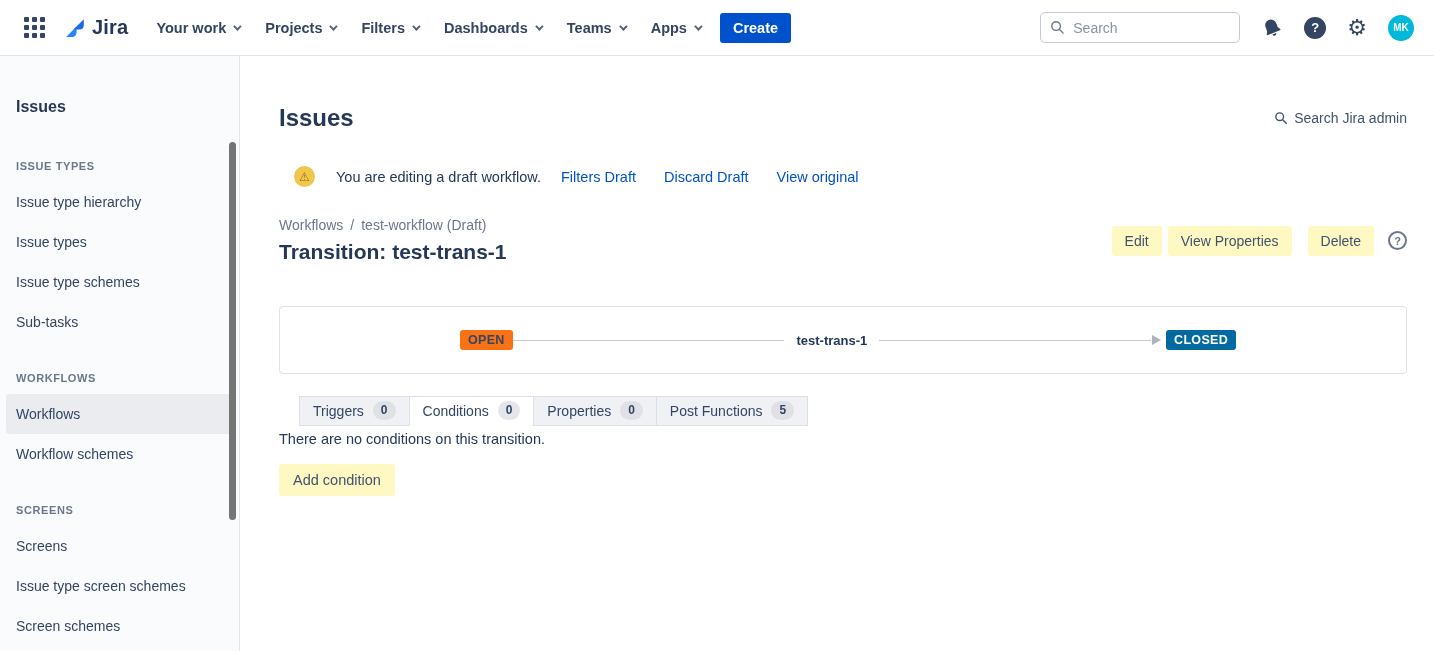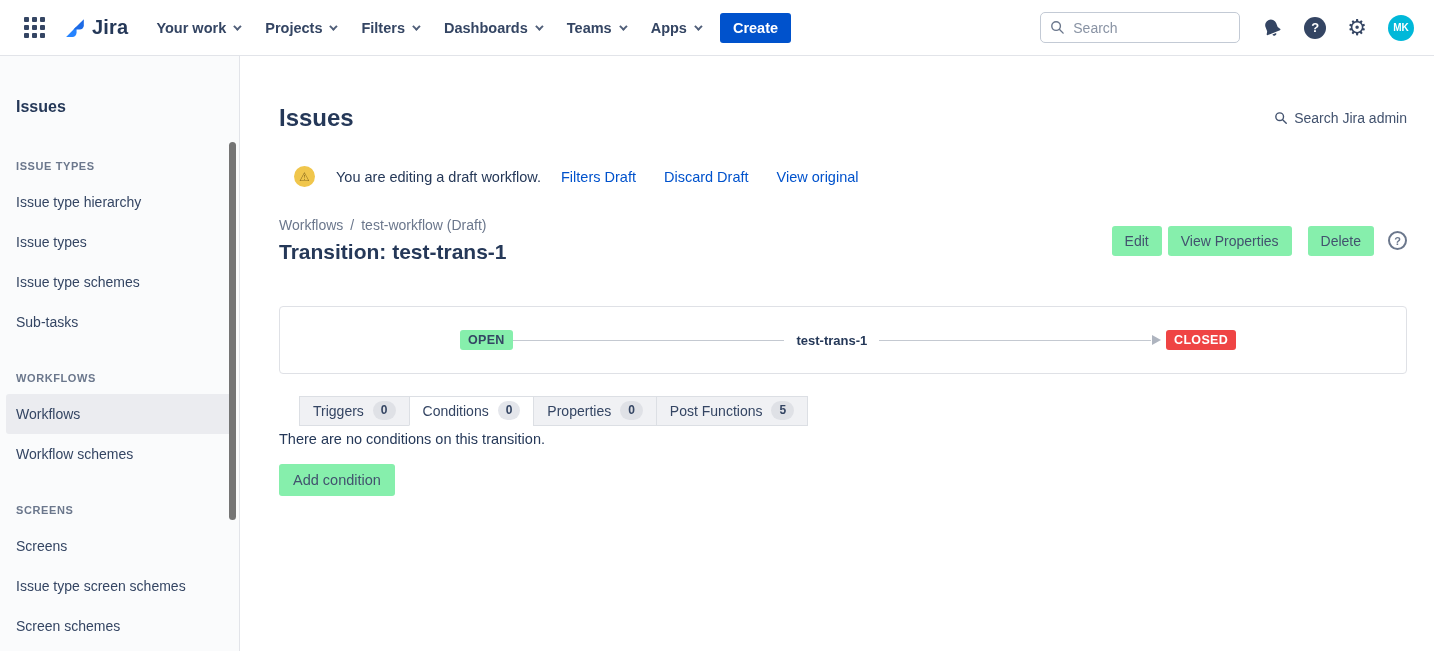--- a/index.html
+++ b/index.html
@@ -61,34 +61,34 @@
   .draft-msg{ font-size:14.5px; color:#253858; }
   .draft-links{ display:flex; gap:28px; margin-left:20px; }
   .draft-links a{ color:#0052CC; font-size:14.5px; text-decoration:none; cursor:pointer; }
 
   .head-row{ display:flex; justify-content:space-between; align-items:center; margin-top:30px; }
   .breadcrumb{ font-size:14px; color:#6B778C; }
   .breadcrumb span{ cursor:pointer; }
   .breadcrumb .sep{ margin:0 7px; cursor:default; }
   .h2{ font-size:21px; font-weight:bold; color:#253858; margin-top:7px; }
   .head-actions{ display:flex; align-items:center; }
-  .btn{ background:#86efac; border:none; border-radius:3px; color:#42526E; font-family:inherit;
+  .btn{ background:#fef9c3; border:none; border-radius:3px; color:#42526E; font-family:inherit;
         font-size:14px; padding:7px 13px; cursor:pointer; }
   .btn + .btn{ margin-left:6px; }
   .btn.delete{ margin-left:16px; }
   .q-outline{ width:19px; height:19px; border:2px solid #6B778C; border-radius:50%; color:#6B778C;
               font-size:11px; font-weight:bold; display:flex; align-items:center; justify-content:center;
               margin-left:14px; cursor:pointer; }
 
   .diagram{ margin-top:42px; height:68px; border:1px solid #DFE1E6; border-radius:4px;
             display:flex; align-items:center; background:#fff; }
   .d-spacer-l{ width:180px; } .d-spacer-r{ width:170px; }
   .status{ font-size:12.5px; font-weight:bold; letter-spacing:.3px; padding:3px 8px; border-radius:3px; }
-  .status.open{ background:#86efac; color:#344563; }
-  .status.closed{ background:#ef4444; color:#fff; }
+  .status.open{ background:#f97316; color:#344563; }
+  .status.closed{ background:#0369a1; color:#fff; }
   .d-line{ flex:1; height:1px; background:#C4C9D1; }
   .d-label{ font-size:13px; font-weight:bold; color:#253858; margin:0 12px; white-space:nowrap; }
   .d-arrow{ width:0; height:0; border-top:5px solid transparent; border-bottom:5px solid transparent;
             border-left:9px solid #AEB4BF; margin:0 5px 0 1px; }
 
   .screen-line{ margin-top:24px; font-size:14px; color:#253858; }
   .screen-line b{ font-weight:bold; }
 
   .tabs{ display:flex; margin:22px 0 0 20px; }
   .tab{ display:flex; align-items:center; gap:9px; padding:4px 13px 5px; font-size:14px; color:#344563;

